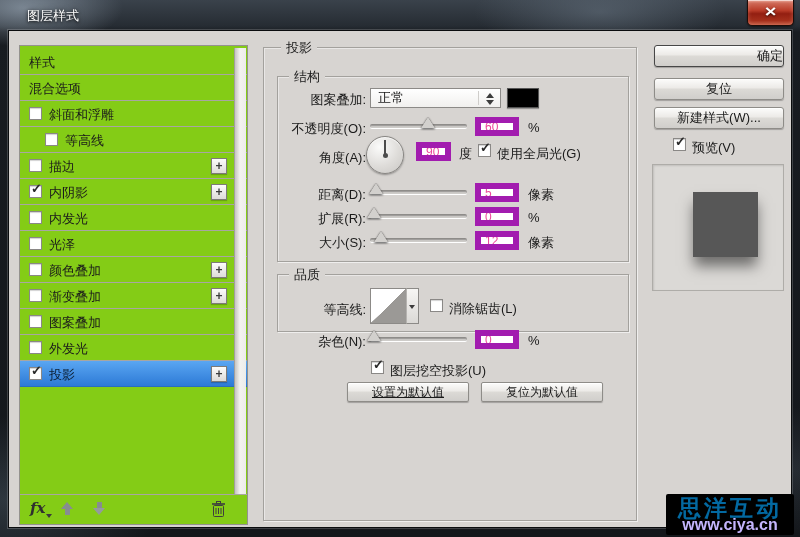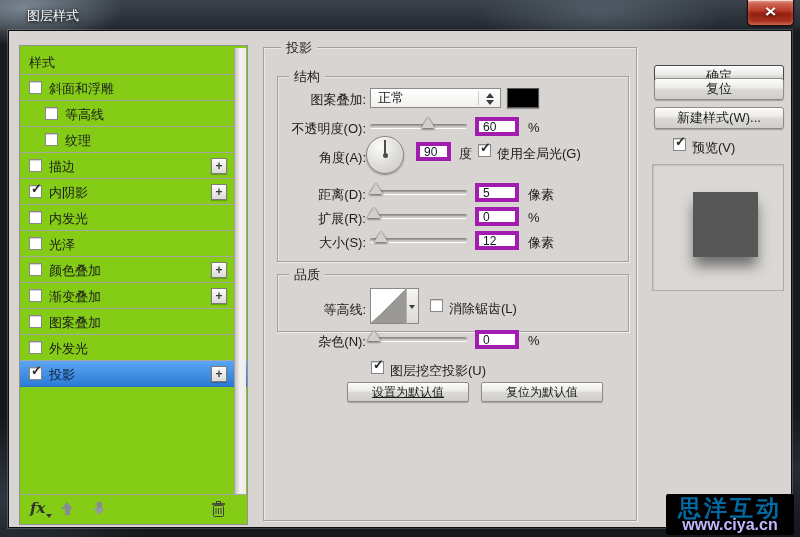--- a/index.html
+++ b/index.html
@@ -77,22 +77,22 @@
   .fieldset { position:absolute; border:1px solid #a3a19d;
               box-shadow:1px 1px 0 rgba(255,255,255,.6), inset 1px 1px 0 rgba(255,255,255,.45); }
   .legend { position:absolute; top:-9px; padding:0 5px; background:#d7d4d1; font-size:13px; }
 
   .mainpanel { left:254px; top:16px; width:374px; height:474px; }
   .box-structure { left:13px; top:28px; width:352px; height:186px; }
   .box-quality  { left:13px; top:226px; width:352px; height:58px; }
 
   .flabel { position:absolute; left:0; width:88px; text-align:right; font-size:13px; }
   .unit { position:absolute; font-size:13px; }
-  .num { position:absolute; width:44px; height:19px; border:4px solid #a21caf; background:#fff;
-         font-family:"Liberation Sans", sans-serif; font-size:12px; padding:0 4px; color:#0f172a; }
+  .num { position:absolute; width:44px; height:19px; border:6px solid #a21caf; background:#fff;
+         font-family:"Liberation Sans", sans-serif; font-size:12px; padding:0 4px; color:#ec4899; }
   .num.small { width:35px; }
 
   
   .dd { position:absolute; height:20px; border:1px solid #8c8a87; background:linear-gradient(#ffffff,#f1f0ee);
         font-size:13px; line-height:18px; padding-left:7px; cursor:pointer; }
   .ddsep { position:absolute; right:21px; top:2px; bottom:2px; width:1px; background:#cfcdca; }
   .updown { position:absolute; right:6px; top:4px; }
   .t-up { width:0; height:0; border-left:4px solid transparent; border-right:4px solid transparent;
           border-bottom:5px solid #3c3c3c; margin-bottom:2px; }
   .t-dn { width:0; height:0; border-left:4px solid transparent; border-right:4px solid transparent;
@@ -162,27 +162,27 @@
 </div>
 
 <div class="client">
 
   <div class="sidebar">
     <div class="rows">
       <div class="srow">
         <span class="lbl">样式</span>
       </div>
       <div class="srow">
+        <span class="lbl">混合选项</span>
+      </div>
+      <div class="srow">
         <span class="cb"></span><span class="lbl">斜面和浮雕</span>
       </div>
       <div class="srow ind">
         <span class="cb"></span><span class="lbl">等高线</span>
-      </div>
-      <div class="srow ind">
-        <span class="cb"></span><span class="lbl">纹理</span>
       </div>
       <div class="srow">
         <span class="cb"></span><span class="lbl">描边</span>
         <span class="plusbtn">+</span>
       </div>
       <div class="srow">
         <span class="cb"><span class="ck">✓</span></span><span class="lbl">内阴影</span>
         <span class="plusbtn">+</span>
       </div>
       <div class="srow">
@@ -316,21 +316,21 @@
 
     <span class="cb" style="position:absolute; left:107px; top:313px; margin:0;">
         <span class="ck">✓</span>
       </span>
     <span class="ilabel" style="left:126px; top:314px;">图层挖空投影(U)</span>
 
     <div class="btn def" style="left:83px; top:334px;text-decoration:underline;">设置为默认值</div>
     <div class="btn def" style="left:217px; top:334px;">复位为默认值</div>
   </div>
 
-  <div class="btn wide primary" style="left:645px; top:34px;">确定</div>
+  <div class="btn wide primary" style="left:645px; top:14px;text-align:right;">确定</div>
   <div class="btn wide" style="left:645px; top:47px;">复位</div>
   <div class="btn wide" style="left:645px; top:76px;">新建样式(W)...</div>
 
   <span class="cb" style="position:absolute; left:664px; top:107px; margin:0;">
       <span class="ck">✓</span>
     </span>
   <span class="ilabel" style="left:683px; top:108px;">预览(V)</span>
 
   <div class="preview-panel">
     <div class="preview-square"></div>

